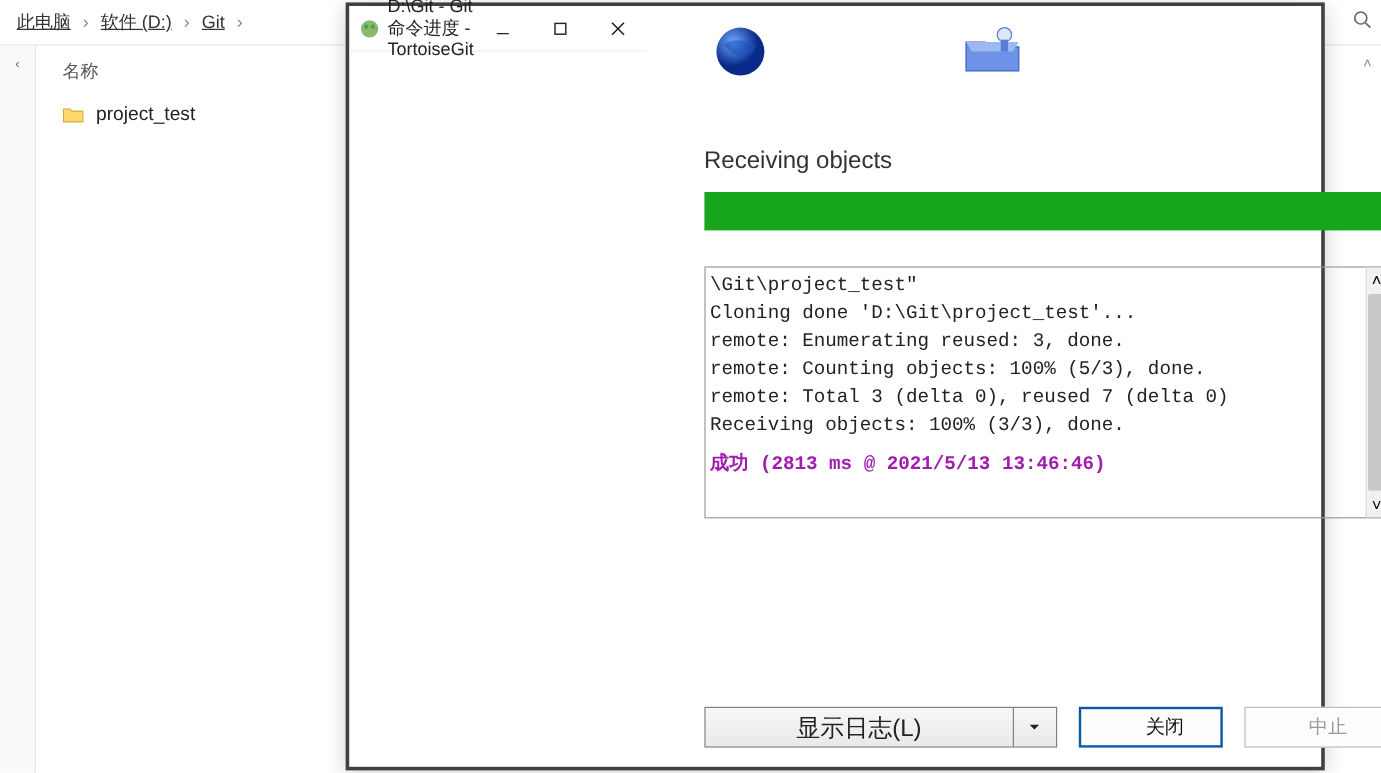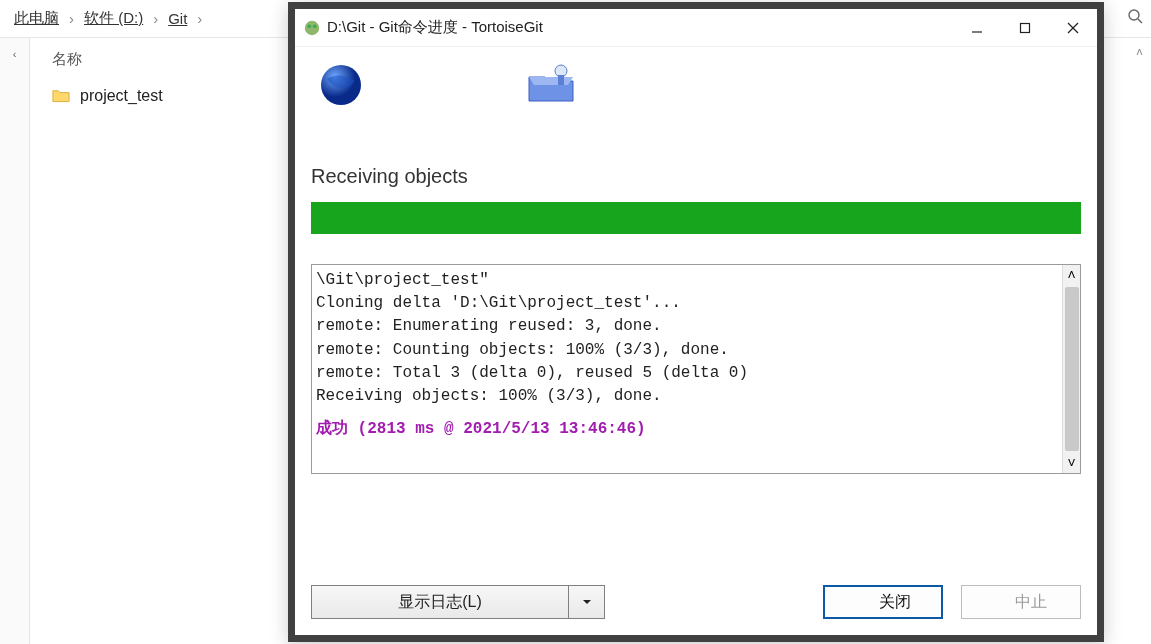--- a/index.html
+++ b/index.html
@@ -72,24 +72,24 @@
     }
 
     
     .dialog {
       position: absolute;
       left: 288px;
       top: 2px;
       width: 816px;
       height: 640px;
       background: #fff;
-      border: 7px solid #404040;
+      border: 3px solid #404040;
       box-shadow: 0 4px 18px rgba(0,0,0,.2);
       display: flex;
-      flex-direction: column;
+      gap: 32px;
     }
     .titlebar {
       height: 38px;
       display: flex;
       align-items: center;
       padding-left: 8px;
       border-bottom: 1px solid #eee;
     }
     .titlebar .app-icon { width: 18px; height: 18px; margin-right: 6px; }
     .titlebar .title { font-size: 15px; color: #222; flex: 1; }
@@ -156,21 +156,21 @@
       align-items: center;
     }
     .split-btn {
       display: flex;
       border: 1px solid #808080;
       background: linear-gradient(#f7f7f7,#e9e9e9);
       height: 34px;
     }
     .split-btn .main {
       width: 256px; display:flex; align-items:center; justify-content:center;
-      font-size: 16px; color:#222;
+      font-size: 20px; color:#222;
     }
     .split-btn .arrow {
       width: 36px; border-left:1px solid #808080;
       display:flex; align-items:center; justify-content:center;
     }
     .spacer { flex:1; }
     .dlg-btn {
       width: 120px; height: 34px;
       font-size: 16px;
       display:flex; align-items:center; justify-content:center;
@@ -270,24 +270,24 @@
     </div>
 
     <div class="status-label">Receiving objects</div>
 
     <div class="progress-wrap">
       <div class="progress-fill"></div>
     </div>
 
     <div class="log-area">
       <div class="log-text"><span>\Git\project_test"</span>
-<span>Cloning delta 'D:\Git\project_test'...</span>
+<span>Cloning done 'D:\Git\project_test'...</span>
 <span>remote: Enumerating reused: 3, done.</span>
-<span>remote: Counting objects: 100% (3/3), done.</span>
-<span>remote: Total 3 (delta 0), reused 5 (delta 0)</span>
+<span>remote: Counting objects: 100% (5/3), done.</span>
+<span>remote: Total 3 (delta 0), reused 7 (delta 0)</span>
 <span>Receiving objects: 100% (3/3), done.</span>
 <span class="log-success">成功 (2813 ms @ 2021/5/13 13:46:46)</span></div>
       <div class="log-scroll">
         <span>˄</span>
         <div class="thumb"></div>
         <span>˅</span>
       </div>
     </div>
 
     <div class="btn-row">

